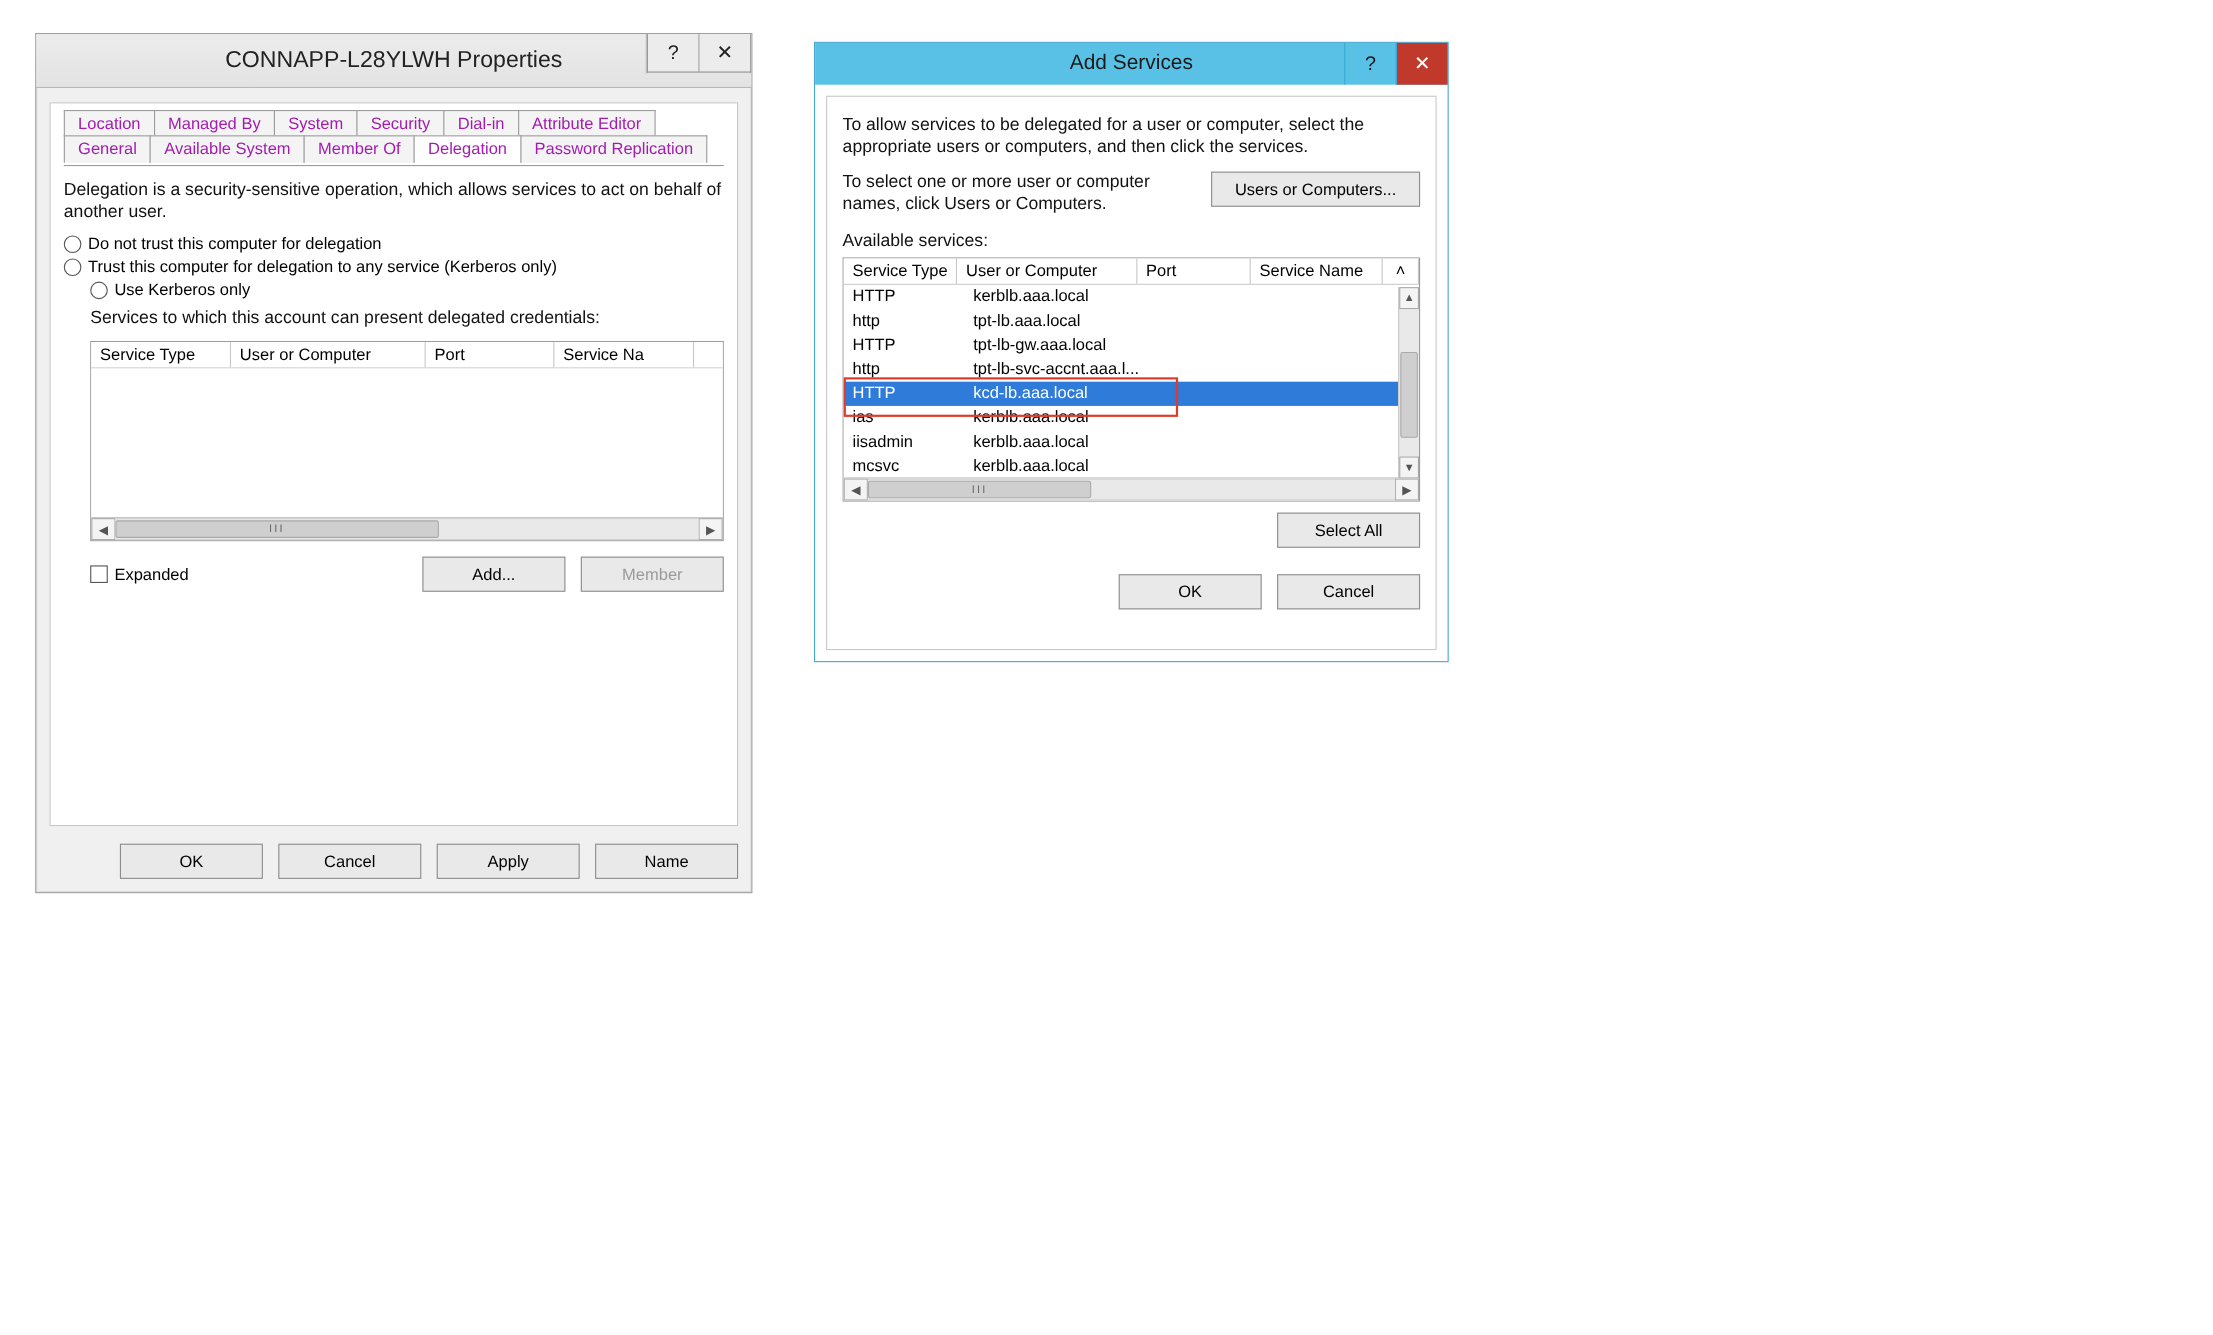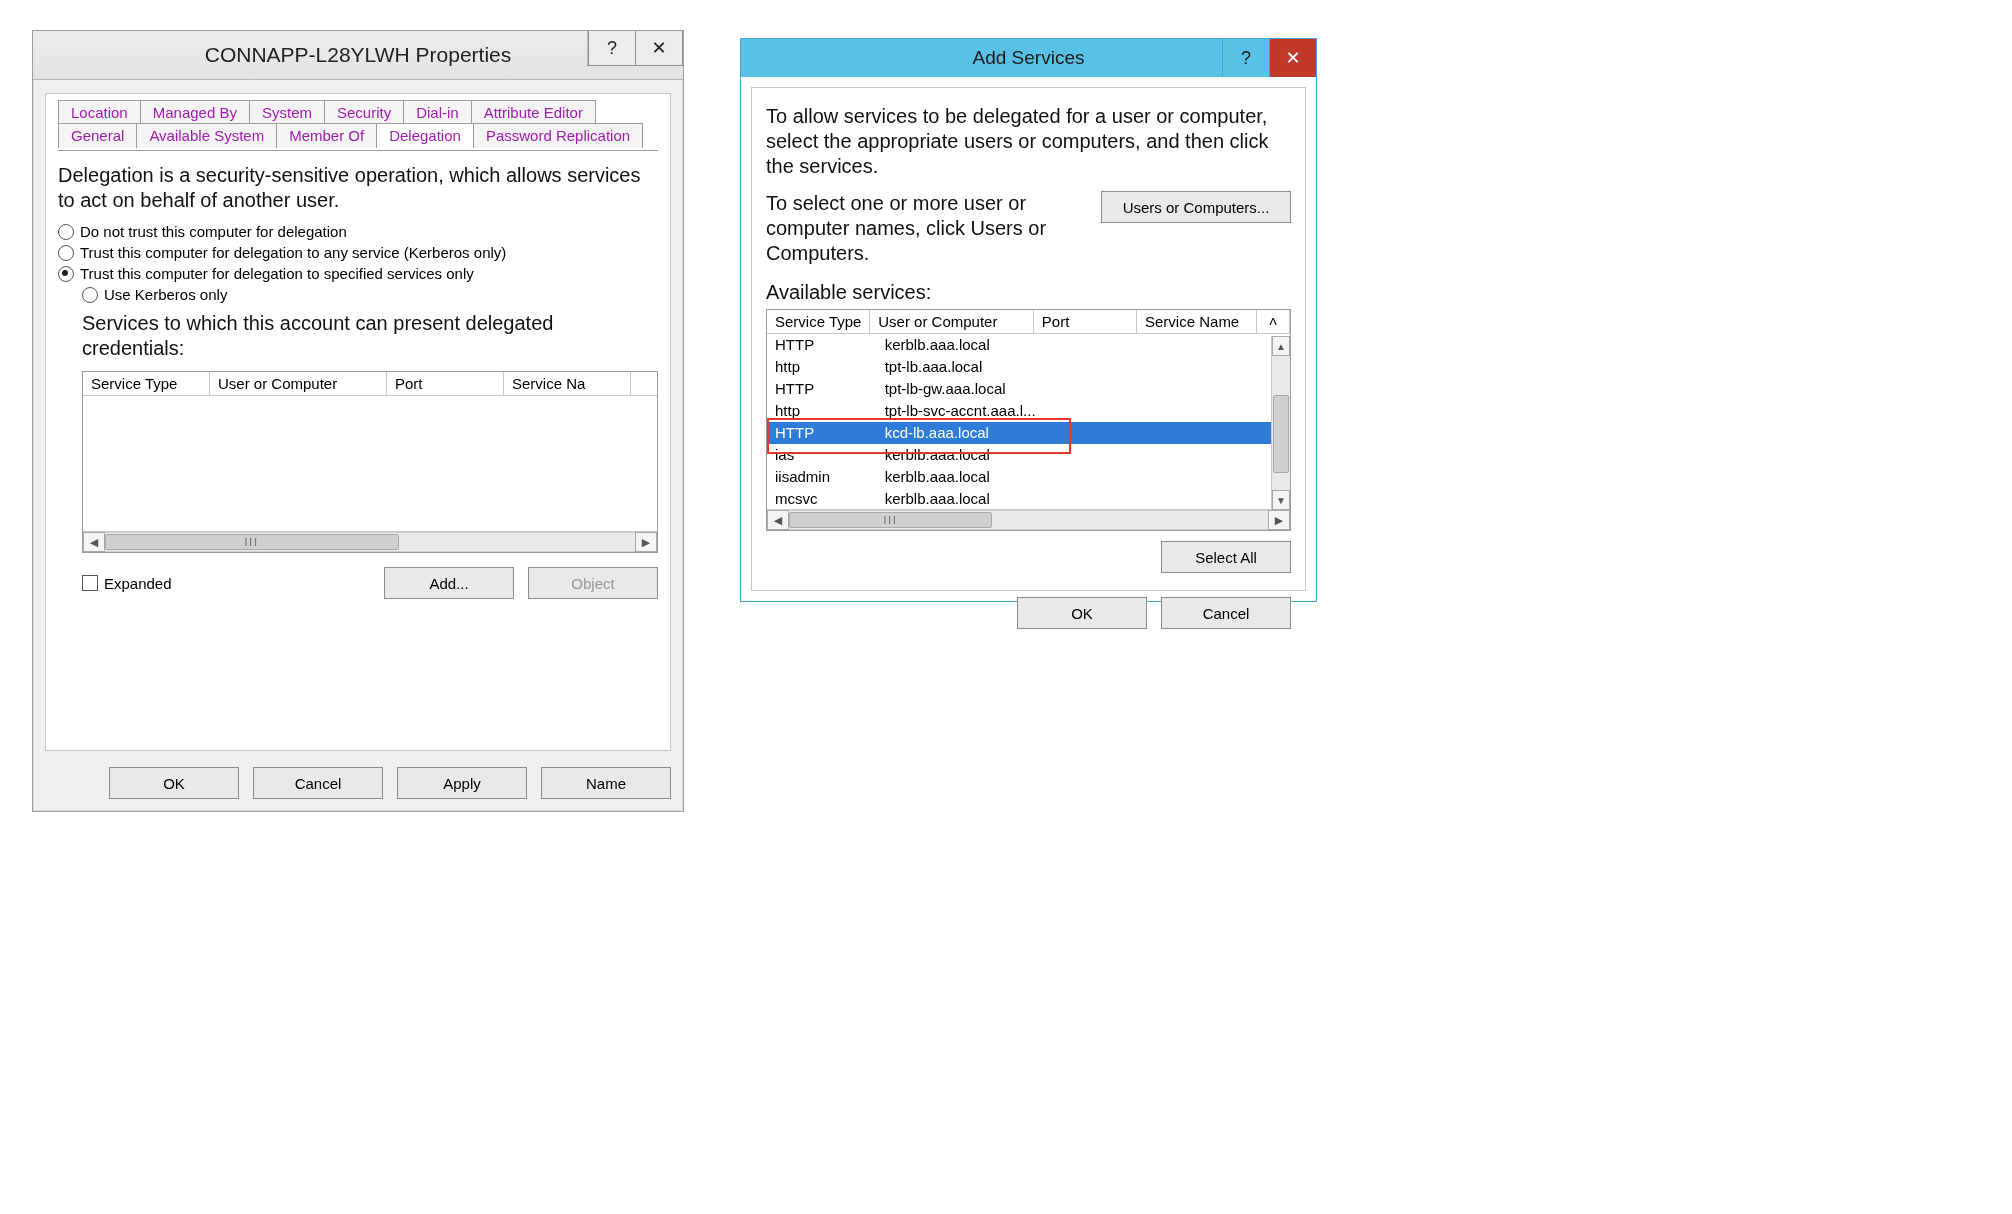--- a/index.html
+++ b/index.html
@@ -19,21 +19,21 @@
 
   
   .tabs{position:absolute;left:12px;top:6px;right:12px;}
   .tabrow{display:flex;}
   .tab{border:1px solid #9c9c9c;border-bottom:none;background:#f4f4f4;color:#a21caf;
     padding:3px 12px;font-size:15px;margin-right:-1px;cursor:default;white-space:nowrap;}
   .tabrow2{margin-top:-1px;}
   .tab.active{background:#fff;position:relative;z-index:2;padding-bottom:4px;}
   .tabpanel{position:absolute;left:12px;right:12px;top:56px;bottom:12px;border-top:1px solid #9c9c9c;padding-top:10px;background:#fff;}
 
-  .para{font-size:20px;color:#111;line-height:1.25;margin:2px 0 10px 0;}
+  .para{font-size:16px;color:#111;line-height:1.25;margin:2px 0 10px 0;}
   .radio,.checkbox{display:flex;align-items:center;gap:6px;font-size:15px;margin:4px 0;}
   .radio .dot, .checkbox .box{flex:none;}
   .radio .dot{width:14px;height:14px;border:1px solid #555;border-radius:50%;position:relative;}
   .radio.checked .dot::after{content:"";position:absolute;left:3px;top:3px;width:6px;height:6px;background:#222;border-radius:50%;}
   .checkbox .box{width:14px;height:14px;border:1px solid #555;}
   .indent{margin-left:24px;}
 
   .listview{border:1px solid #9c9c9c;height:180px;margin-top:4px;display:flex;flex-direction:column;}
   .lv-header{display:flex;background:#fff;border-bottom:1px solid #c8c8c8;}
   .lv-col{border-right:1px solid #c8c8c8;padding:3px 8px;font-size:15px;white-space:nowrap;overflow:hidden;}
@@ -119,24 +119,20 @@
     <div class="tabpanel">
       <p class="para">Delegation is a security-sensitive operation, which allows services to act on behalf of another user.</p>
 
       <div class="radio">
             <span class="dot"></span>
             <span>Do not trust this computer for delegation</span>
           </div>
       <div class="radio">
             <span class="dot"></span>
             <span>Trust this computer for delegation to any service (Kerberos only)</span>
-          </div>
-      <div class="radio checked">
-            <span class="dot"></span>
-            <span>Trust this computer for delegation to specified services only</span>
           </div>
 
       <div class="indent">
         <div class="radio">
               <span class="dot"></span>
               <span>Use Kerberos only</span>
             </div>
 
         <p class="para" style="margin-top:8px;">Services to which this account can present delegated credentials:</p>
 
@@ -162,21 +158,21 @@
         <div style="display:flex;align-items:center;margin-top:14px;">
           <div class="checkbox" style="flex:1;">
                 <span class="box"></span>
                 <span>Expanded</span>
               </div>
           <div class="row-buttons" style="margin-top:0;">
             <div class="btn">
                   <span>Add...</span>
                 </div>
             <div class="btn disabled">
-                  <span>Object</span>
+                  <span>Member</span>
                 </div>
           </div>
         </div>
       </div>
     </div>
   </div>
 
   <div class="dlg-footer">
     <div class="btn">
           <span>OK</span>

